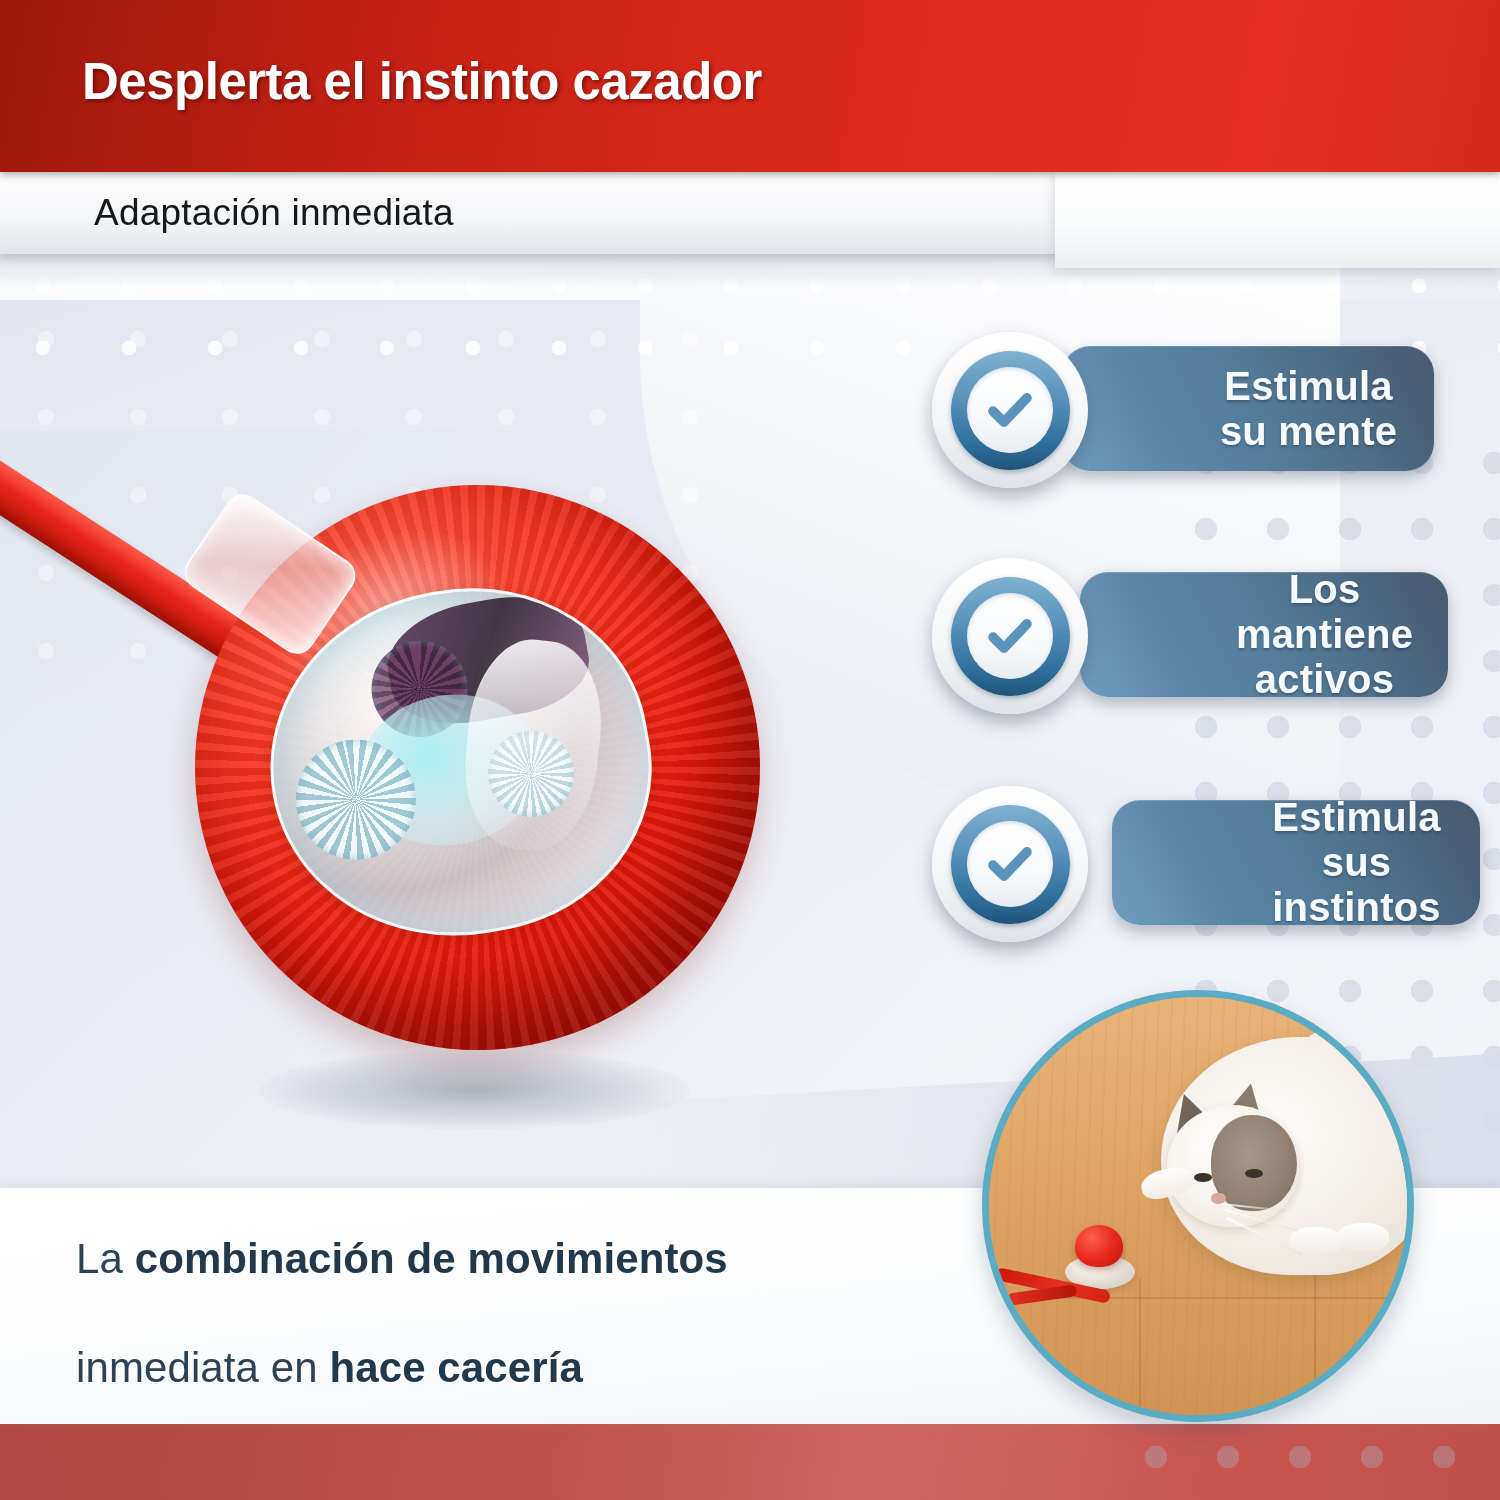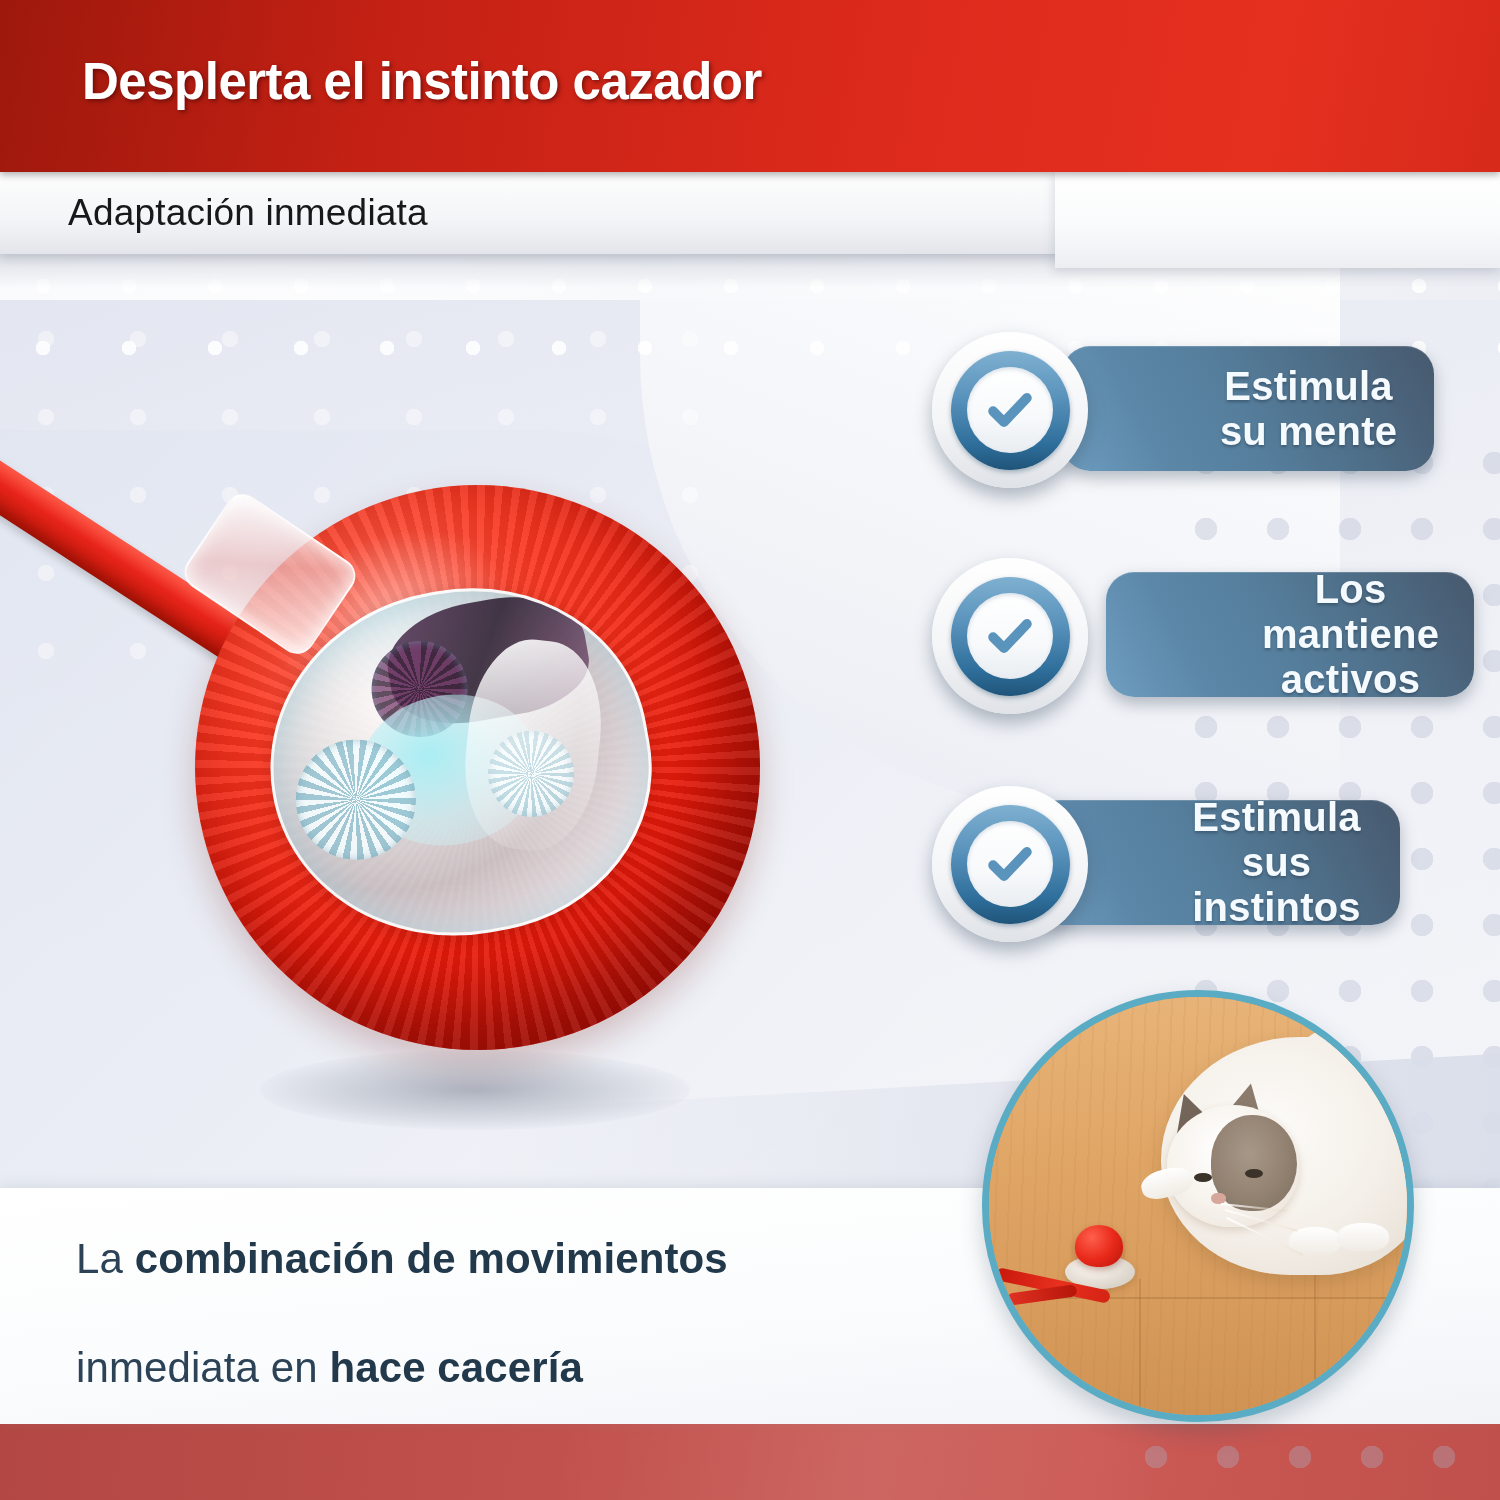--- a/index.html
+++ b/index.html
@@ -83,21 +83,21 @@
   .sub-band-step{
     position:absolute; left:1055px; top:172px; width:445px; height:96px; z-index:4;
     background:linear-gradient(180deg,#ffffff 0%,#fafbfc 55%,#eceef2 100%);
     box-shadow:-2px 4px 9px rgba(120,126,140,.22);
   }
   .sub-band-shadow{
     position:absolute; left:0; top:254px; width:1500px; height:34px; z-index:3;
     background:linear-gradient(180deg, rgba(175,181,196,.40) 0%, rgba(175,181,196,0) 100%);
   }
   .sub-title{
-    position:absolute; left:68px; top:192px; z-index:6;
+    position:absolute; left:94px; top:192px; z-index:6;
     font-size:37px; font-weight:400; color:#17181a; letter-spacing:.2px;
     white-space:nowrap;
   }
 
   
   .product{ position:absolute; left:-40px; top:390px; width:900px; height:740px; z-index:6; }
   .ball-shadow{
     position:absolute; left:300px; top:660px; width:430px; height:80px;
     background:radial-gradient(ellipse at center, rgba(108,116,134,.48) 0%, rgba(108,116,134,.16) 52%, rgba(108,116,134,0) 75%);
     border-radius:50%;
@@ -379,35 +379,35 @@
   <div class="badge" style="left:932px; top:332px;">
     <div class="badge-ring">
       <div class="badge-inner">
         <svg viewBox="0 0 48 48">
           <path d="M10 25 L19 34 L38 14" fill="none" stroke="#5a93bc" stroke-width="8" stroke-linecap="round" stroke-linejoin="round"></path>
         </svg>
       </div>
     </div>
   </div>
 
-  <div class="pill" style="left:1106px; top:572px; width:368px;">
+  <div class="pill" style="left:1080px; top:572px; width:368px;">
     <div class="pill-text">Los mantiene
 activos</div>
   </div>
   <div class="badge" style="left:932px; top:558px;">
     <div class="badge-ring">
       <div class="badge-inner">
         <svg viewBox="0 0 48 48">
           <path d="M10 25 L19 34 L38 14" fill="none" stroke="#5a93bc" stroke-width="8" stroke-linecap="round" stroke-linejoin="round"></path>
         </svg>
       </div>
     </div>
   </div>
 
-  <div class="pill" style="left:1032px; top:800px; width:368px;justify-content:flex-end;">
+  <div class="pill" style="left:1112px; top:800px; width:368px;justify-content:flex-end;">
     <div class="pill-text">Estimula sus
 instintos</div>
   </div>
   <div class="badge" style="left:932px; top:786px;">
     <div class="badge-ring">
       <div class="badge-inner">
         <svg viewBox="0 0 48 48">
           <path d="M10 25 L19 34 L38 14" fill="none" stroke="#5a93bc" stroke-width="8" stroke-linecap="round" stroke-linejoin="round"></path>
         </svg>
       </div>

